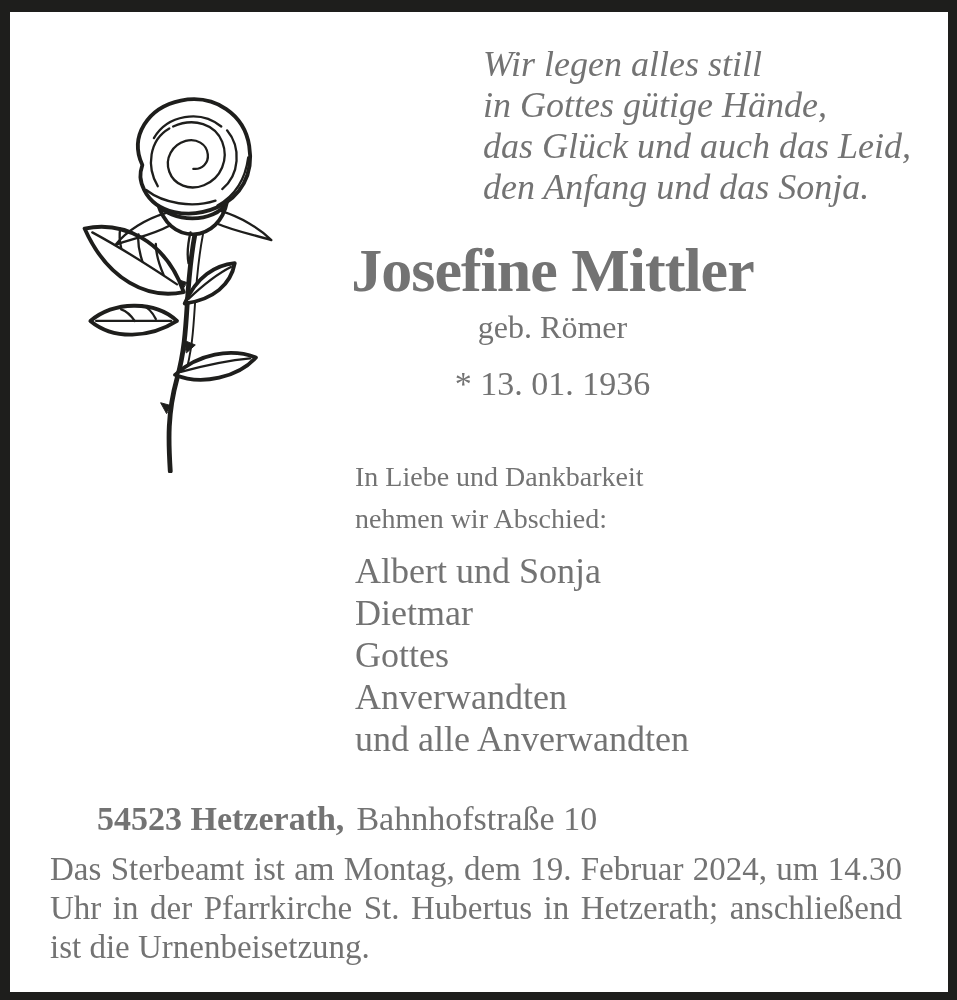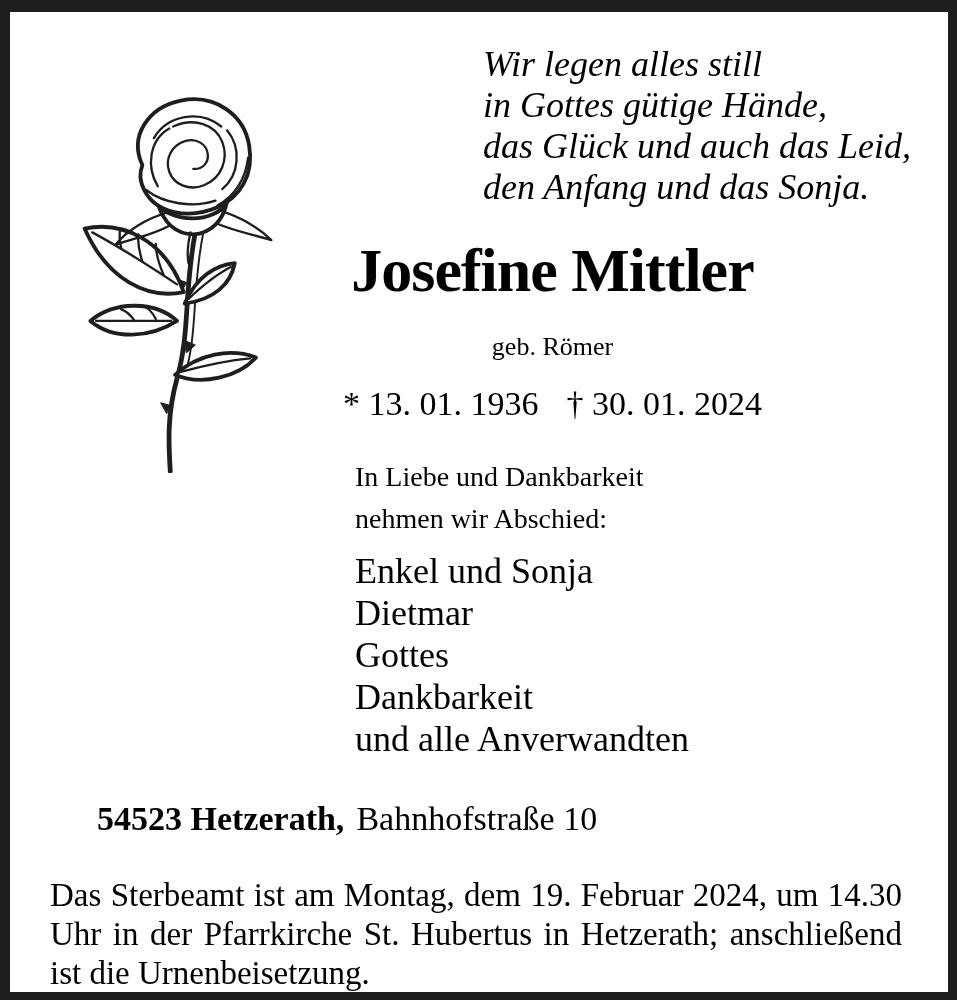--- a/index.html
+++ b/index.html
@@ -7,21 +7,21 @@
   .page {
     position: relative;
     width: 957px;
     height: 1000px;
     box-sizing: border-box;
     background: #ffffff;
     border-style: solid;
     border-color: #1e1e1c;
     border-width: 12px 9px 8px 10px;
     font-family: "Liberation Serif", "DejaVu Serif", serif;
-    color: #000000;
+    color: #737373;
     overflow: hidden;
     text-decoration: underline;
   }
 
   
   .rose {
     position: absolute;
     left: 58px;
     top: 76px;
     width: 218px;
@@ -54,22 +54,22 @@
     text-align: center;
   }
   .deceased-name {
     font-size: 62px;
     font-weight: bold;
     letter-spacing: -1px;
     line-height: 64px;
     white-space: nowrap;
   }
   .maiden-name {
-    margin-top: 28px;
-    font-size: 26px;
+    margin-top: 8px;
+    font-size: 32px;
     line-height: 34px;
   }
   .dates-row {
     margin-top: 22px;
     display: flex;
     justify-content: center;
     gap: 28px;
     font-size: 34px;
     line-height: 36px;
     white-space: nowrap;
@@ -101,21 +101,21 @@
     font-size: 34px;
     line-height: 38px;
     white-space: nowrap;
   }
   .address-line .city { font-weight: bold; margin-left: 47px; }
   .address-line .street { margin-left: 12px; text-align: center; }
 
   .service-text {
     position: absolute;
     left: 40px;
-    top: 864px;
+    top: 838px;
     width: 852px;
     font-size: 33px;
     line-height: 39px;
     text-align: justify;
   }
 </style>
 </head>
 <body>
 
 <div class="page">
@@ -165,34 +165,33 @@
     <div>in Gottes gütige Hände,</div>
     <div>das Glück und auch das Leid,</div>
     <div>den Anfang und das Sonja.</div>
   </div>
 
   <div class="header-block">
     <div class="deceased-name">Josefine Mittler</div>
     <div class="maiden-name">geb. Römer</div>
     <div class="dates-row">
       <span>* 13. 01. 1936</span>
-      <span>† 30. 01. 2024</span>
     </div>
   </div>
 
   <div class="farewell">
     <div>In Liebe und Dankbarkeit</div>
     <div>nehmen wir Abschied:</div>
   </div>
 
   <div class="mourners">
-    <div>Enkel und Sonja</div>
+    <div>Albert und Sonja</div>
     <div>Dietmar</div>
     <div>Gottes</div>
-    <div>Dankbarkeit</div>
+    <div>Anverwandten</div>
     <div>und alle Anverwandten</div>
   </div>
 
   <div class="address-line">
     <span class="city">54523 Hetzerath,</span><span class="street">Bahnhofstraße 10</span>
   </div>
 
   <div class="service-text">Das Sterbeamt ist am Montag, dem 19. Februar 2024, um 14.30 Uhr in der Pfarrkirche St. Hubertus in Hetzerath; anschließend ist die Urnenbeisetzung.</div>
 
 </div>

